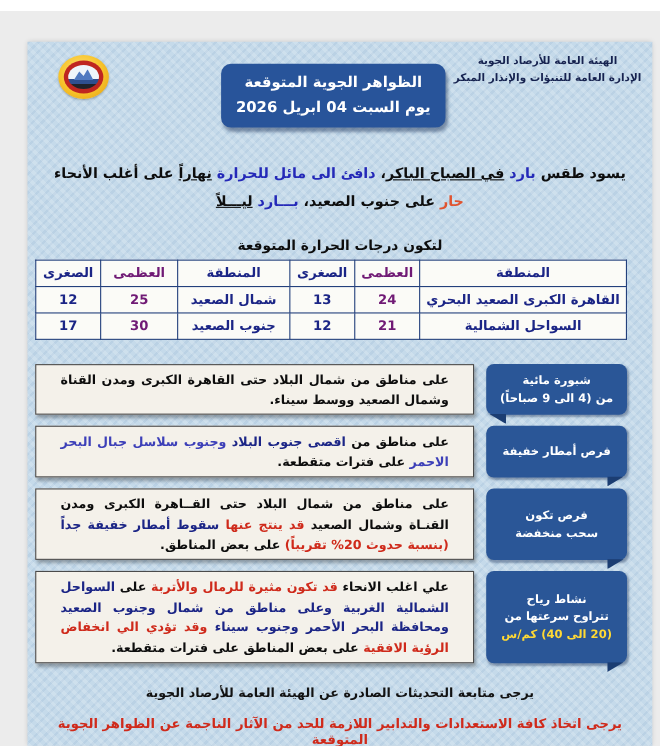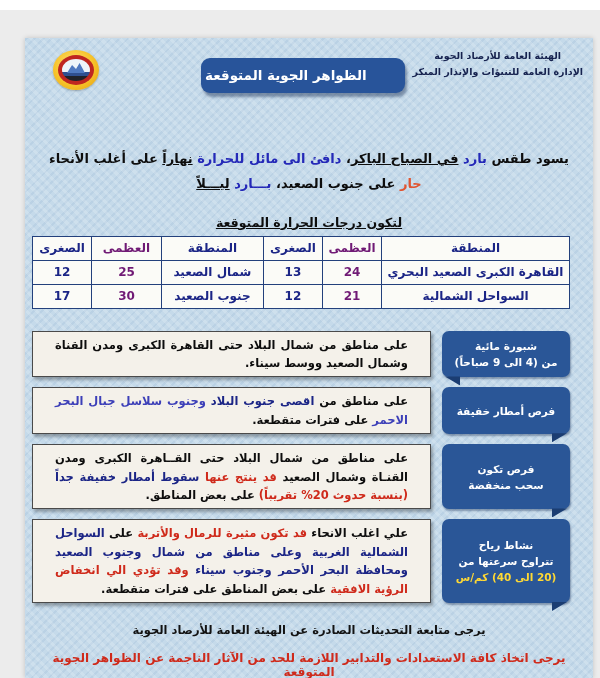--- a/index.html
+++ b/index.html
@@ -31,21 +31,21 @@
     text-align: center; color: #16224f; font-weight: bold;
     font-size: 9.5px; line-height: 1.65;
   }
   .title-box {
     position: absolute; top: 20px; right: 188px;
     width: 196px; padding: 6px 4px;
     background: #28549a;
     border-radius: 9px;
     box-shadow: 2px 4px 3px rgba(18,40,80,.45);
     color: #ffffff; font-weight: bold; font-size: 13.5px;
-    text-align: left; line-height: 1.7;
+    text-align: center; line-height: 1.7;
   }
   .logo {
     position: absolute; top: 12px; left: 28px;
     width: 46px; height: 40px; border-radius: 50%;
     background: radial-gradient(ellipse at 45% 40%, #ffe680 0%, #f7c32a 55%, #e09a12 100%);
     display: flex; align-items: center; justify-content: center;
     box-shadow: 0 1px 2px rgba(0,0,0,.25);
   }
   .logo-ring { width: 36px; height: 30px; border-radius: 50%;
     background: #bf2620; display: flex; align-items: center; justify-content: center; }
@@ -56,21 +56,21 @@
     width: 18px; height: 10px; background: #4f79c0;
     clip-path: polygon(0 100%, 28% 20%, 50% 60%, 70% 0, 100% 100%); }
   
   .summary {
     margin: 16px 18px 0 18px;
     text-align: center; font-weight: bold; font-size: 13px; line-height: 1.95;
   }
   
   .temps-caption {
     margin-top: 18px; text-align: center;
-    font-weight: bold; font-size: 12.5px; text-decoration: underline;
+    font-weight: bold; font-size: 12.5px; 
   }
   .content-col { margin: 0 23px 0 7px; }
   table.temps {
     width: 100%; margin-top: 6px;
     border-collapse: collapse; table-layout: fixed;
     background: #fbfbf7;
     font-weight: bold; font-size: 12px;
   }
   table.temps th, table.temps td {
     border: 1.6px solid #23407c; padding: 2px 3px;
@@ -131,20 +131,21 @@
 <div class="document">
 
   <div class="header">
     <div class="logo">
       <div class="logo-ring">
         <div class="logo-core"></div>
       </div>
     </div>
     <div class="title-box">
       <div>الظواهر الجوية المتوقعة</div>
+      <div>يوم السبت 04 ابريل 2026</div>
     </div>
     <div class="org-block">
       <div>الهيئة العامة للأرصاد الجوية</div>
       <div>الإدارة العامة للتنبؤات والإنذار المبكر</div>
     </div>
   </div>
 
   <div class="summary">
     <div><span>يسود طقس </span><span class="c-blue">بارد</span><span> </span><span class="c-u">في الصباح الباكر</span><span>، </span><span class="c-blue">دافئ الى مائل للحرارة</span><span> </span><span class="c-u">نهاراً</span><span> على أغلب الأنحاء</span></div>
     <div><span class="c-hot">حار</span><span> على جنوب الصعيد، </span><span class="c-blue">بـــارد</span><span> </span><span class="c-u">ليـــلاً</span></div>

